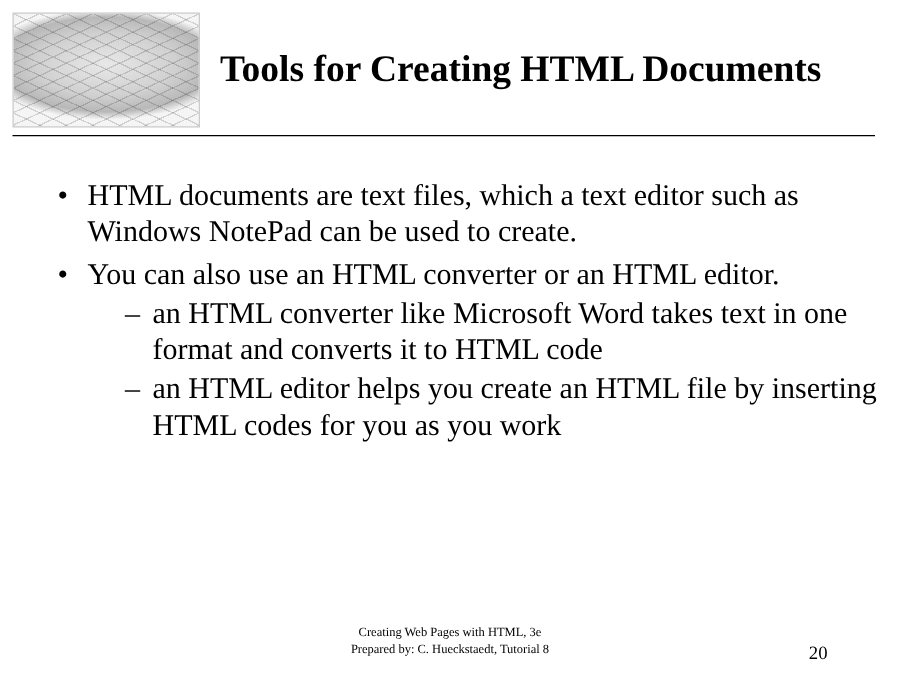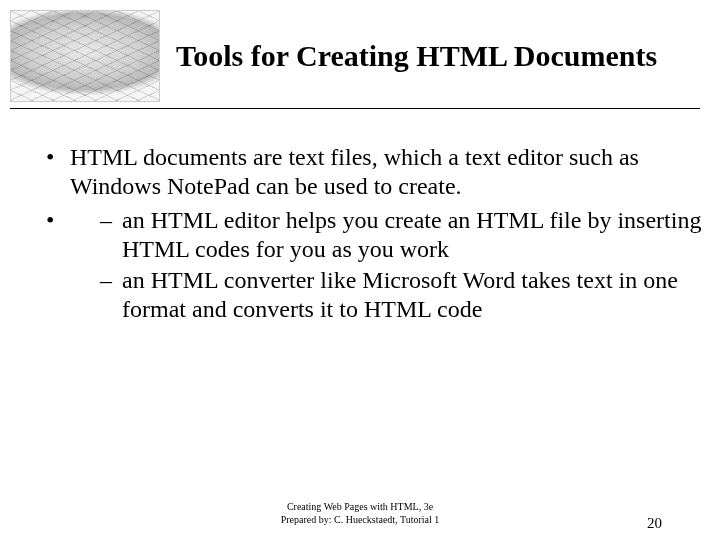--- a/index.html
+++ b/index.html
@@ -102,31 +102,32 @@
 <span class="spacer-xp">XP</span>
 
 <hr class="rule">
 
 <div class="content">
   <ul class="b1">
     <li>
       <span>HTML documents are text files, which a text editor such as Windows NotePad can be used to create.</span>
     </li>
     <li>
+      <span>You can also use an HTML converter or an HTML editor.</span>
       <ul class="b2">
         <li>
-          <span>an HTML editor helps you create an HTML file by inserting HTML codes for you as you work</span>
+          <span>an HTML converter like Microsoft Word takes text in one format and converts it to HTML code</span>
         </li>
         <li>
-          <span>an HTML converter like Microsoft Word takes text in one format and converts it to HTML code</span>
+          <span>an HTML editor helps you create an HTML file by inserting HTML codes for you as you work</span>
         </li>
       </ul>
     </li>
   </ul>
 </div>
 
 <div class="footer">
   <div class="footer-center">
     <div>Creating Web Pages with HTML, 3e</div>
-    <div>Prepared by: C. Hueckstaedt, Tutorial 1</div>
+    <div>Prepared by: C. Hueckstaedt, Tutorial 8</div>
   </div>
 </div>
 <div class="page-num">20</div>
 
 </body></html>

